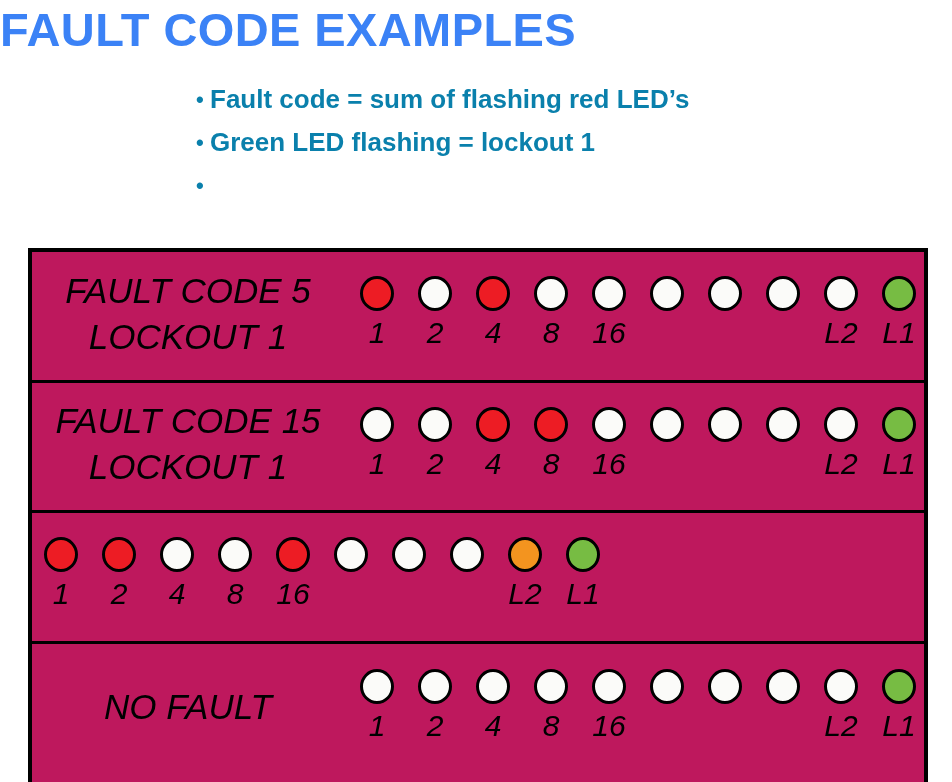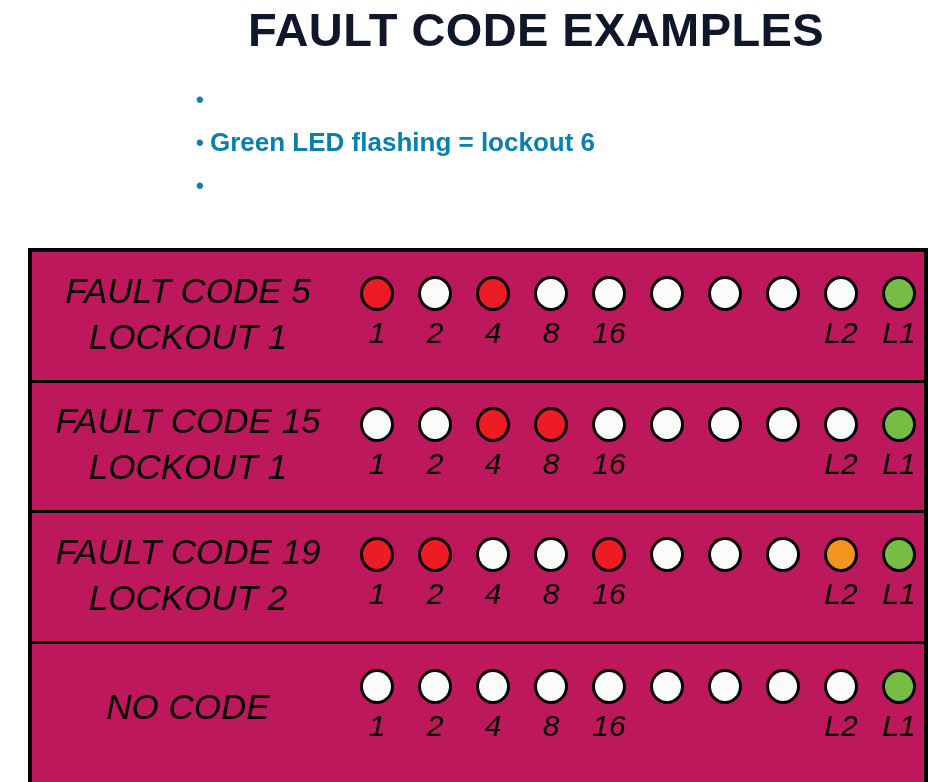--- a/index.html
+++ b/index.html
@@ -15,22 +15,22 @@
     font-family: "Liberation Sans", sans-serif;
     position: relative;
   }
 
   
   #page-title {
     position: absolute;
     top: 2px;
     left: 0;
     width: 824px;
-    text-align: right;
-    color: #0f172a;
+    text-align: left;
+    color: #3b82f6;
     font-family: "Liberation Sans", sans-serif;
     font-weight: bold;
     font-size: 47px;
     letter-spacing: 0.4px;
     line-height: 56px;
     white-space: nowrap;
   }
 
   #bullet-list {
     position: absolute;
@@ -138,25 +138,26 @@
 </style>
 </head>
 <body>
 
 <div id="page-title">FAULT CODE EXAMPLES</div>
 
 <div id="bullet-list">
 
   <div class="bullet-row">
     <span class="bullet-dot">•</span>
+    <span class="bullet-text">Fault code = sum of flashing red LED’s</span>
   </div>
 
   <div class="bullet-row">
     <span class="bullet-dot">•</span>
-    <span class="bullet-text">Green LED flashing = lockout 6</span>
+    <span class="bullet-text">Green LED flashing = lockout 1</span>
   </div>
 
   <div class="bullet-row">
     <span class="bullet-dot">•</span>
   </div>
 
 </div>
 
 <div id="fault-table">
 
@@ -252,109 +253,105 @@
           <div class="led-caption">L2</div>
         </div>
         <div class="led-cell">
           <div class="led green"></div>
           <div class="led-caption">L1</div>
         </div>
       </div>
   </div>
 
   <div class="fault-row">
+    <div class="led-bank">
+        <div class="led-cell">
+          <div class="led red"></div>
+          <div class="led-caption">1</div>
+        </div>
+        <div class="led-cell">
+          <div class="led red"></div>
+          <div class="led-caption">2</div>
+        </div>
+        <div class="led-cell">
+          <div class="led off"></div>
+          <div class="led-caption">4</div>
+        </div>
+        <div class="led-cell">
+          <div class="led off"></div>
+          <div class="led-caption">8</div>
+        </div>
+        <div class="led-cell">
+          <div class="led red"></div>
+          <div class="led-caption">16</div>
+        </div>
+        <div class="led-cell">
+          <div class="led off"></div>
+          <div class="led-caption"></div>
+        </div>
+        <div class="led-cell">
+          <div class="led off"></div>
+          <div class="led-caption"></div>
+        </div>
+        <div class="led-cell">
+          <div class="led off"></div>
+          <div class="led-caption"></div>
+        </div>
+        <div class="led-cell">
+          <div class="led orange"></div>
+          <div class="led-caption">L2</div>
+        </div>
+        <div class="led-cell">
+          <div class="led green"></div>
+          <div class="led-caption">L1</div>
+        </div>
+      </div>
+  </div>
+
+  <div class="fault-row last">
     <div class="row-label">
-      <span class="line1">FAULT CODE 19</span>
-      <span class="line2">LOCKOUT 2</span>
+      <span class="line1">NO FAULT</span>
     </div>
     <div class="led-bank">
         <div class="led-cell">
-          <div class="led red"></div>
+          <div class="led off"></div>
           <div class="led-caption">1</div>
         </div>
         <div class="led-cell">
-          <div class="led red"></div>
+          <div class="led off"></div>
           <div class="led-caption">2</div>
         </div>
         <div class="led-cell">
           <div class="led off"></div>
           <div class="led-caption">4</div>
         </div>
         <div class="led-cell">
           <div class="led off"></div>
           <div class="led-caption">8</div>
         </div>
         <div class="led-cell">
-          <div class="led red"></div>
+          <div class="led off"></div>
           <div class="led-caption">16</div>
         </div>
         <div class="led-cell">
           <div class="led off"></div>
           <div class="led-caption"></div>
         </div>
         <div class="led-cell">
           <div class="led off"></div>
           <div class="led-caption"></div>
         </div>
         <div class="led-cell">
           <div class="led off"></div>
           <div class="led-caption"></div>
         </div>
         <div class="led-cell">
-          <div class="led orange"></div>
+          <div class="led off"></div>
           <div class="led-caption">L2</div>
         </div>
         <div class="led-cell">
           <div class="led green"></div>
           <div class="led-caption">L1</div>
         </div>
       </div>
   </div>
 
-  <div class="fault-row last">
-    <div class="row-label">
-      <span class="line1">NO CODE</span>
-    </div>
-    <div class="led-bank">
-        <div class="led-cell">
-          <div class="led off"></div>
-          <div class="led-caption">1</div>
-        </div>
-        <div class="led-cell">
-          <div class="led off"></div>
-          <div class="led-caption">2</div>
-        </div>
-        <div class="led-cell">
-          <div class="led off"></div>
-          <div class="led-caption">4</div>
-        </div>
-        <div class="led-cell">
-          <div class="led off"></div>
-          <div class="led-caption">8</div>
-        </div>
-        <div class="led-cell">
-          <div class="led off"></div>
-          <div class="led-caption">16</div>
-        </div>
-        <div class="led-cell">
-          <div class="led off"></div>
-          <div class="led-caption"></div>
-        </div>
-        <div class="led-cell">
-          <div class="led off"></div>
-          <div class="led-caption"></div>
-        </div>
-        <div class="led-cell">
-          <div class="led off"></div>
-          <div class="led-caption"></div>
-        </div>
-        <div class="led-cell">
-          <div class="led off"></div>
-          <div class="led-caption">L2</div>
-        </div>
-        <div class="led-cell">
-          <div class="led green"></div>
-          <div class="led-caption">L1</div>
-        </div>
-      </div>
-  </div>
-
 </div>
 
 </body></html>

